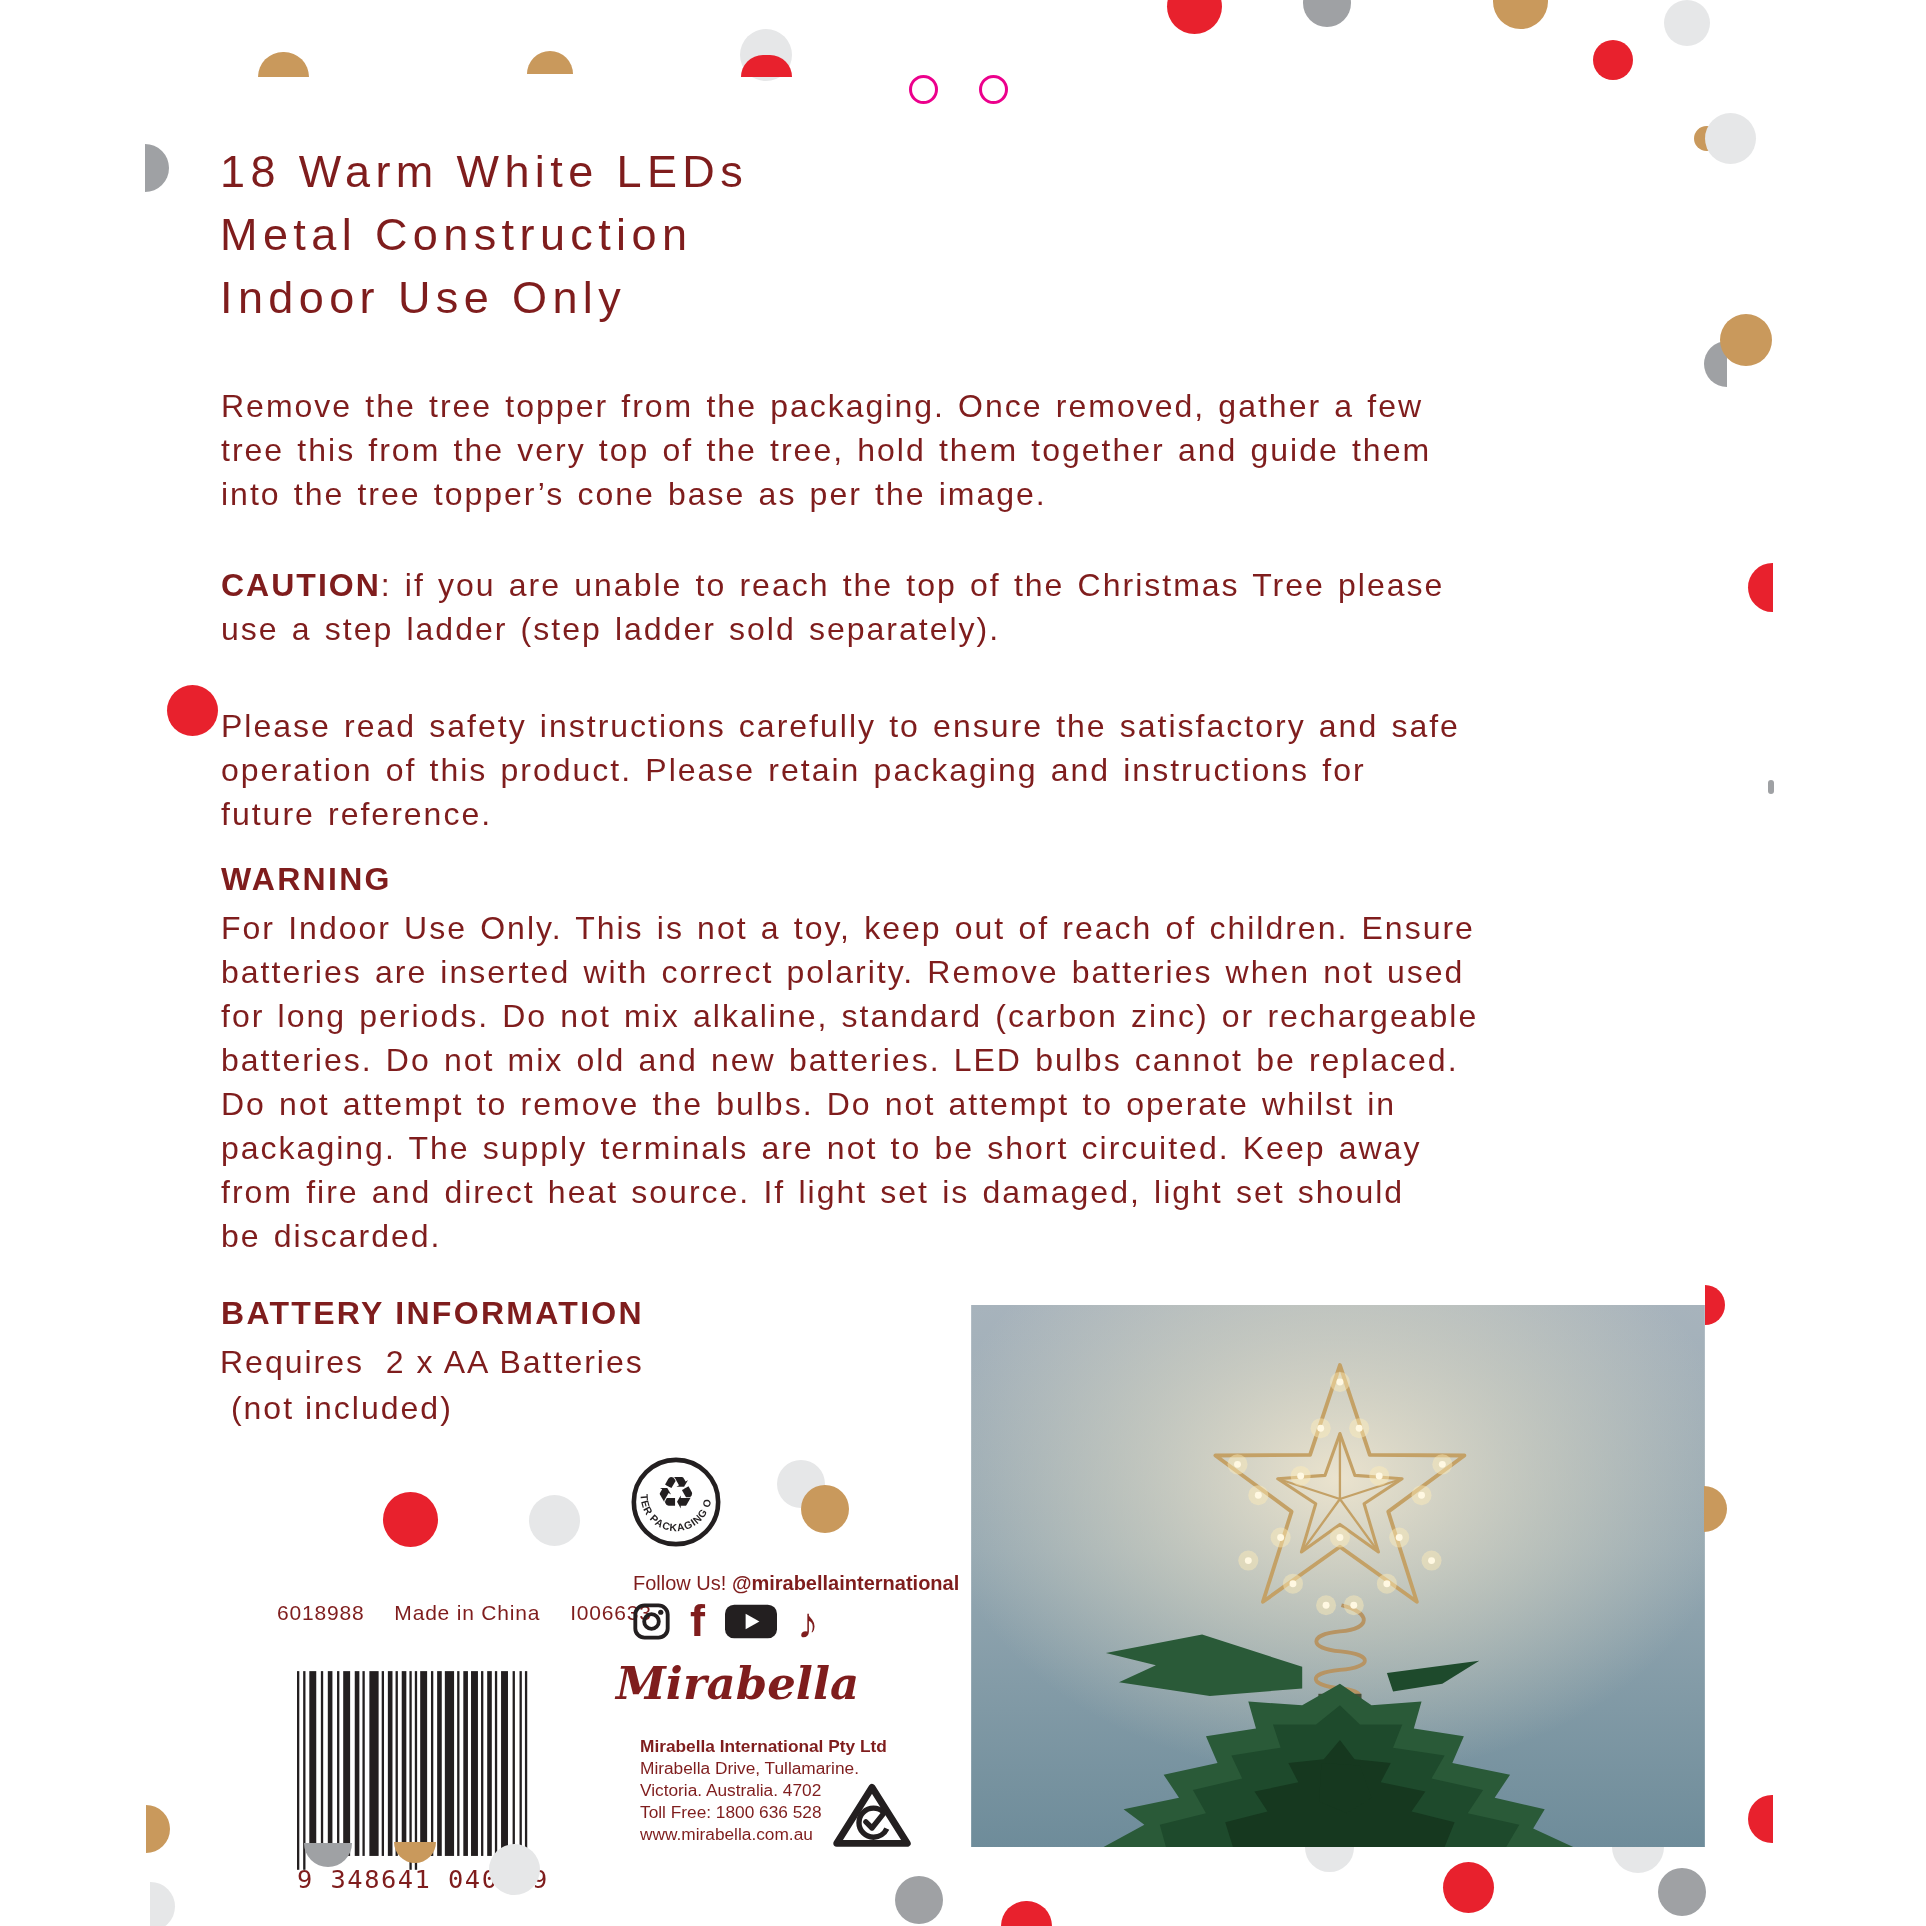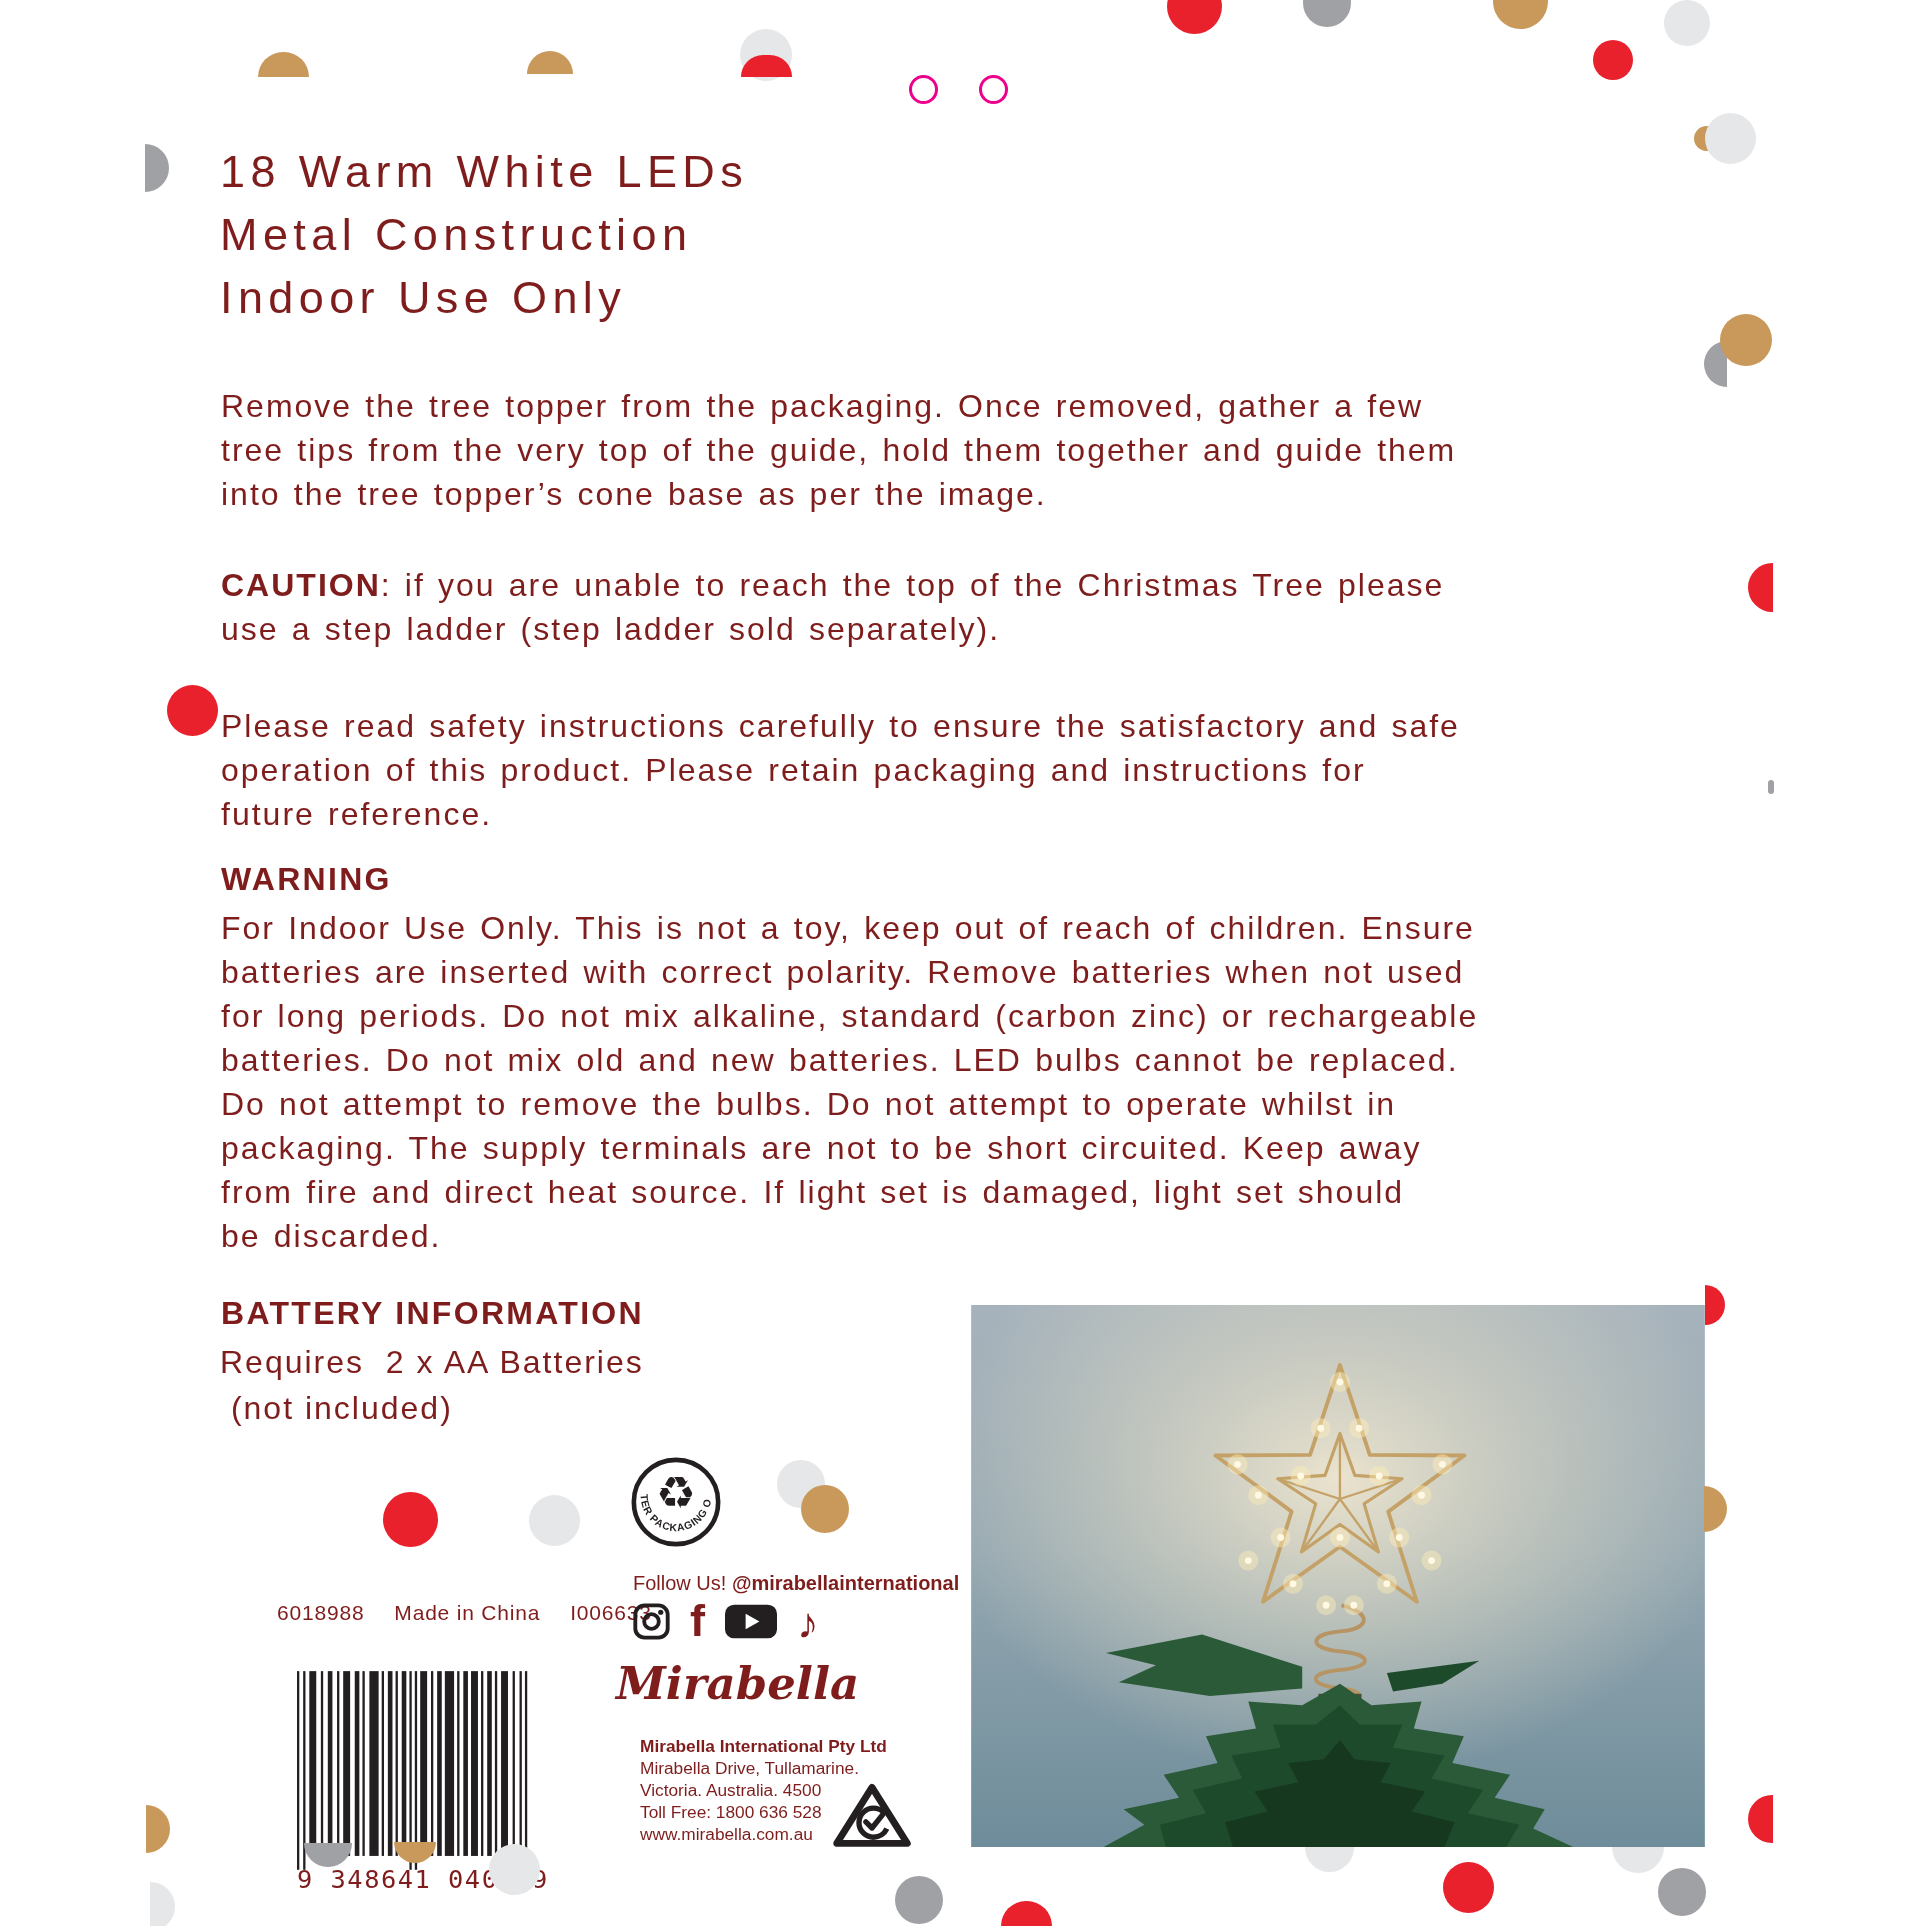--- a/index.html
+++ b/index.html
@@ -51,21 +51,21 @@
 <div id="page">
 
   <div class="headline">
     <div>18 Warm White LEDs</div>
     <div>Metal Construction</div>
     <div>Indoor Use Only</div>
   </div>
 
   <div class="para" style="top:384px;">
     <div class="ln">Remove the tree topper from the packaging. Once removed, gather a few</div>
-    <div class="ln">tree tips from the very top of the guide, hold them together and guide them</div>
+    <div class="ln">tree this from the very top of the tree, hold them together and guide them</div>
     <div class="ln">into the tree topper’s cone base as per the image.</div>
   </div>
 
   <div class="para" style="top:563px;">
     <div class="ln"><span class="bold">CAUTION</span><span>: if you are unable to reach the top of the Christmas Tree please</span></div>
     <div class="ln">use a step ladder (step ladder sold separately).</div>
   </div>
 
   <div class="para" style="top:704px;">
     <div class="ln">Please read safety instructions carefully to ensure the satisfactory and safe</div>
@@ -169,21 +169,21 @@
       </svg>
     </span>
     <span class="tiktok-glyph">♪</span>
   </div>
 
   <div class="brand-logo">Mirabella</div>
 
   <div class="company">
     <div class="bold">Mirabella International Pty Ltd</div>
     <div>Mirabella Drive, Tullamarine.</div>
-    <div>Victoria. Australia. 4500</div>
+    <div>Victoria. Australia. 4702</div>
     <div>Toll Free: 1800 636 528</div>
     <div>www.mirabella.com.au</div>
   </div>
 
   <div class="rcm">
     <svg width="86" height="69" viewBox="0 0 112 90">
       <path d="M 56,7 L 102,80 L 10,80 Z" fill="none" stroke="#231F20" stroke-width="9" stroke-linejoin="round"></path>
       <circle cx="58" cy="53" r="19" fill="none" stroke="#231F20" stroke-width="7" stroke-dasharray="95 25" stroke-dashoffset="-8"></circle>
       <path d="M 48,52 L 56,60 L 72,40" fill="none" stroke="#231F20" stroke-width="7" stroke-linecap="round" stroke-linejoin="round"></path>
     </svg>

